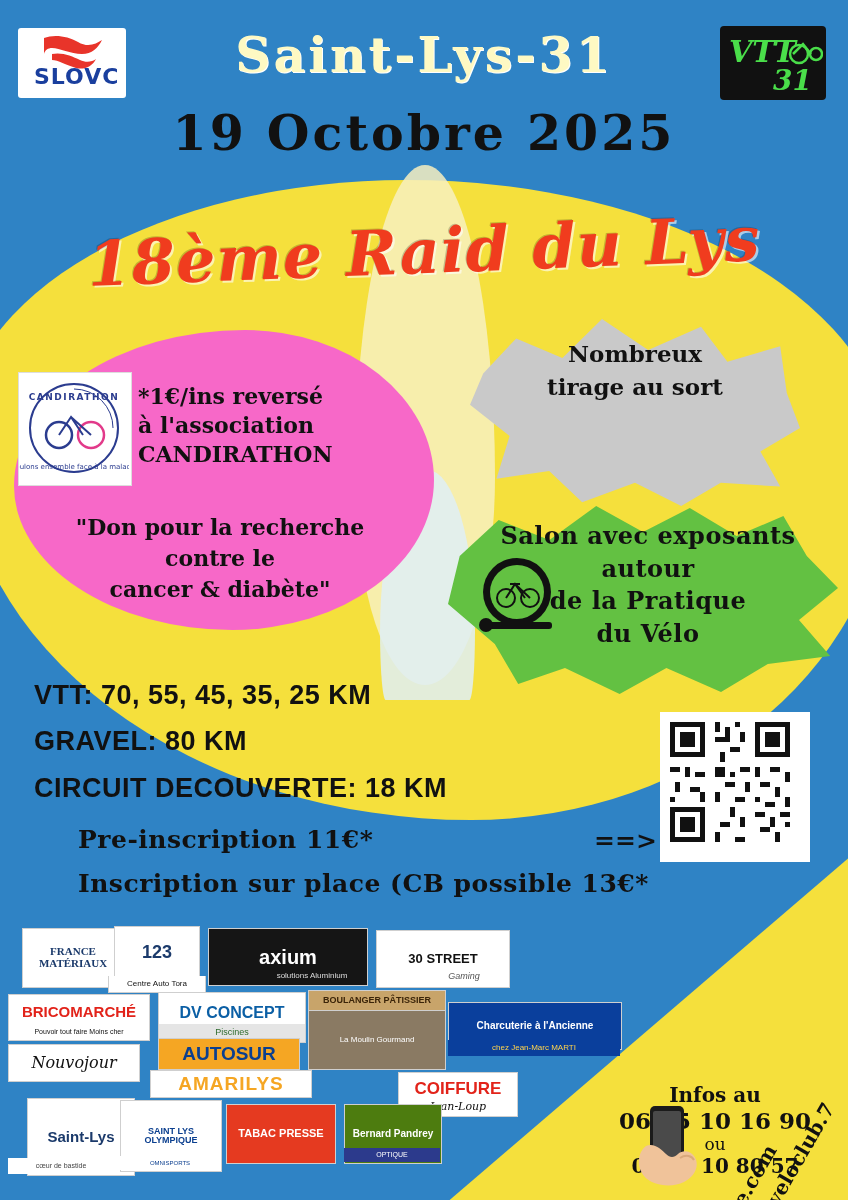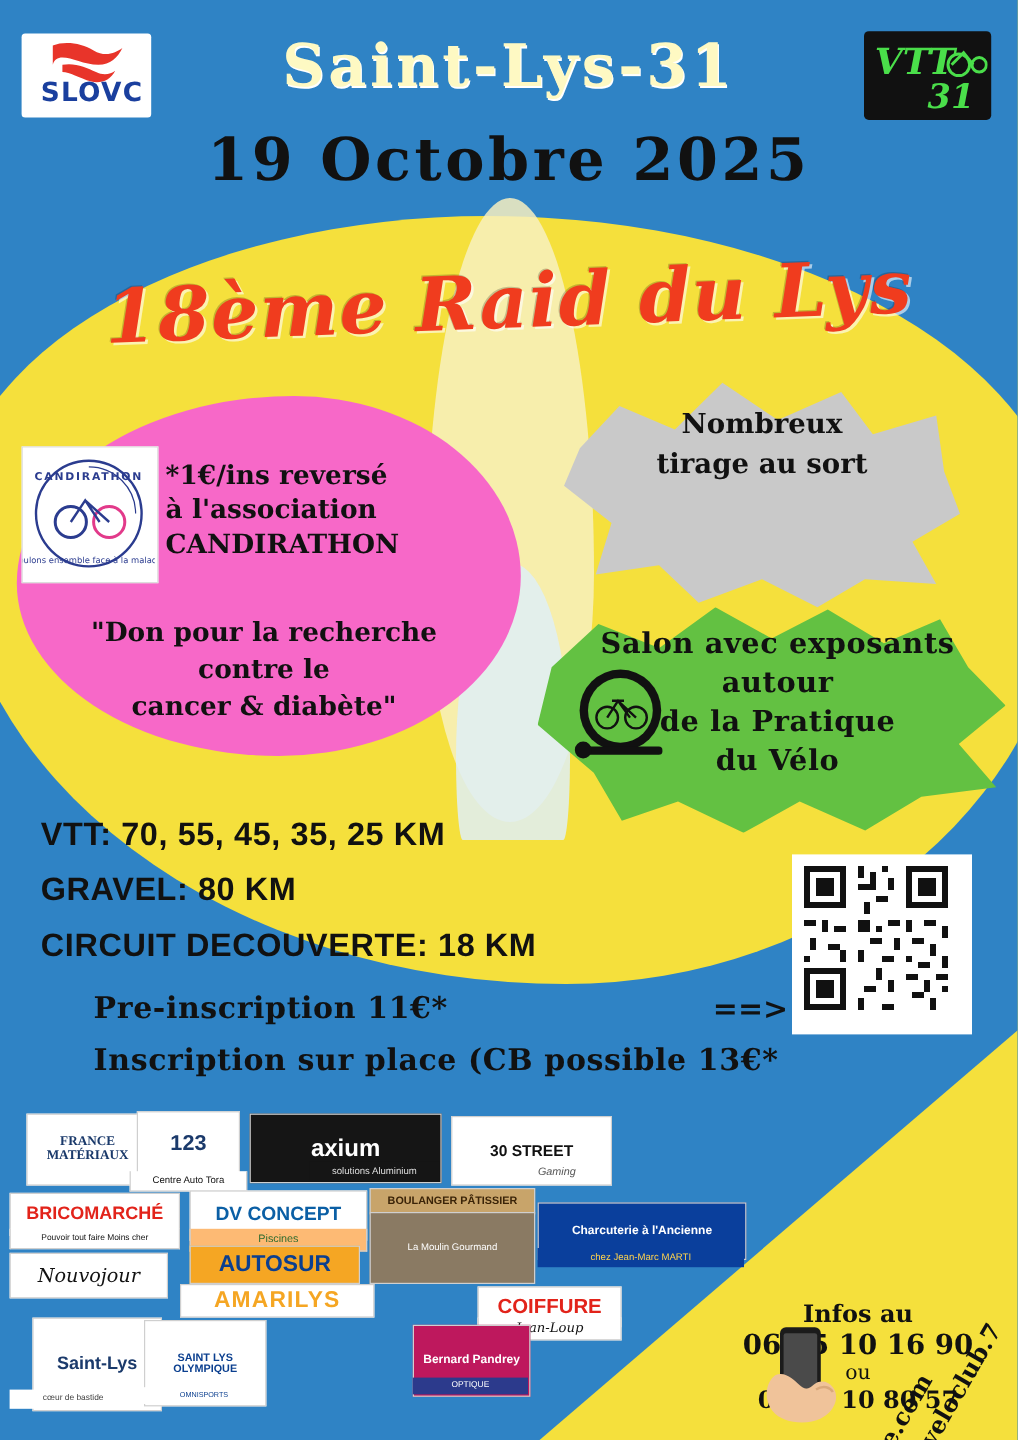--- a/index.html
+++ b/index.html
@@ -372,21 +372,21 @@
     <div class="spon" style="left:8px;top:74px;width:140px;height:34px;">
       <span style="font-size:15px;font-weight:bold;color:#e2231a;">BRICOMARCHÉ</span>
     </div>
     <div class="spon" style="left:8px;top:104px;width:140px;height:16px;border-top:none;">
       <span style="font-size:7px;color:#111;">Pouvoir tout faire Moins cher</span>
     </div>
 
     <div class="spon" style="left:158px;top:72px;width:146px;height:40px;">
       <span style="font-size:16px;font-weight:bold;color:#0b5fa5;">DV CONCEPT</span>
     </div>
-    <div class="spon" style="left:158px;top:104px;width:146px;height:18px;border-top:none;background:#fdba74;justify-content:center;">
+    <div class="spon" style="left:158px;top:104px;width:146px;height:18px;border-top:none;background:#e5e5e5;justify-content:center;">
       <span style="font-size:9px;color:#2e6b2e;">Piscines</span>
     </div>
 
     <div class="spon" style="left:308px;top:70px;width:136px;height:20px;background:#c8a46a;">
       <span style="font-size:9px;font-weight:bold;color:#3b2408;">BOULANGER PÂTISSIER</span>
     </div>
     <div class="spon" style="left:308px;top:90px;width:136px;height:58px;background:#8a7a63;">
       <span style="font-size:8px;color:#fff;">La Moulin Gourmand</span>
     </div>
 
@@ -423,22 +423,25 @@
       <span style="font-size:7px;color:#444;">cœur de bastide</span>
     </div>
 
     <div class="spon" style="left:120px;top:180px;width:100px;height:70px;">
       <span style="font-size:9px;font-weight:bold;color:#0b3f8f;">SAINT LYS OLYMPIQUE</span>
     </div>
     <div class="spon" style="left:120px;top:236px;width:100px;height:14px;border:none;">
       <span style="font-size:6px;color:#0b3f8f;">OMNISPORTS</span>
     </div>
 
-
-    <div class="spon" style="left:344px;top:184px;width:96px;height:58px;background:#be185d;">
+    <div class="spon" style="left:226px;top:184px;width:108px;height:58px;background:#e53a20;">
+      <span style="font-size:11px;font-weight:bold;color:#fff;">TABAC PRESSE</span>
+    </div>
+
+    <div class="spon" style="left:344px;top:184px;width:96px;height:58px;background:#4d7c0f;">
       <span style="font-size:10px;font-weight:bold;color:#fff;">Bernard Pandrey</span>
     </div>
     <div class="spon" style="left:344px;top:228px;width:96px;height:14px;background:#2c3a8c;border:none;">
       <span style="font-size:7px;color:#fff;">OPTIQUE</span>
     </div>
   </div>
 
   <div class="web-wrap">
     <div class="web-line">www. sloveloclub.e-monsite.com</div>
     <div class="web-line">www.facebook.com/saintlys.veloclub.7</div>

